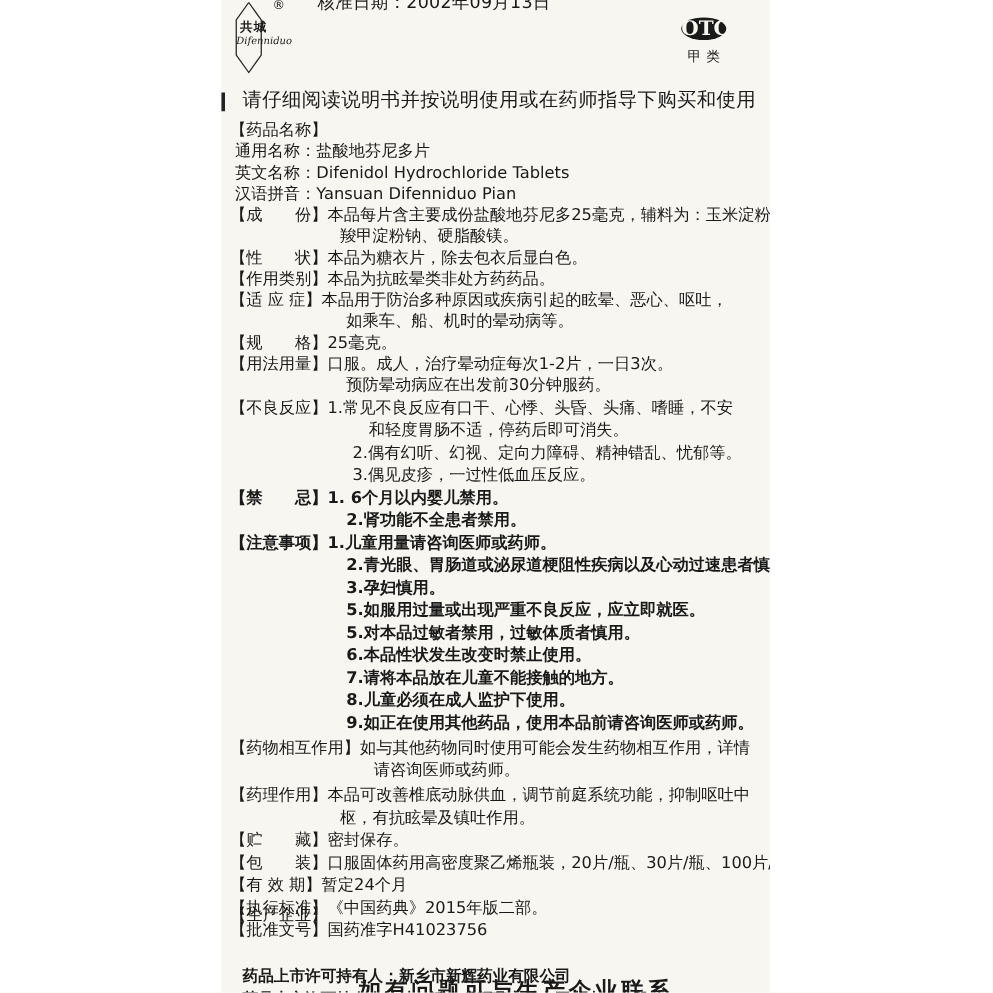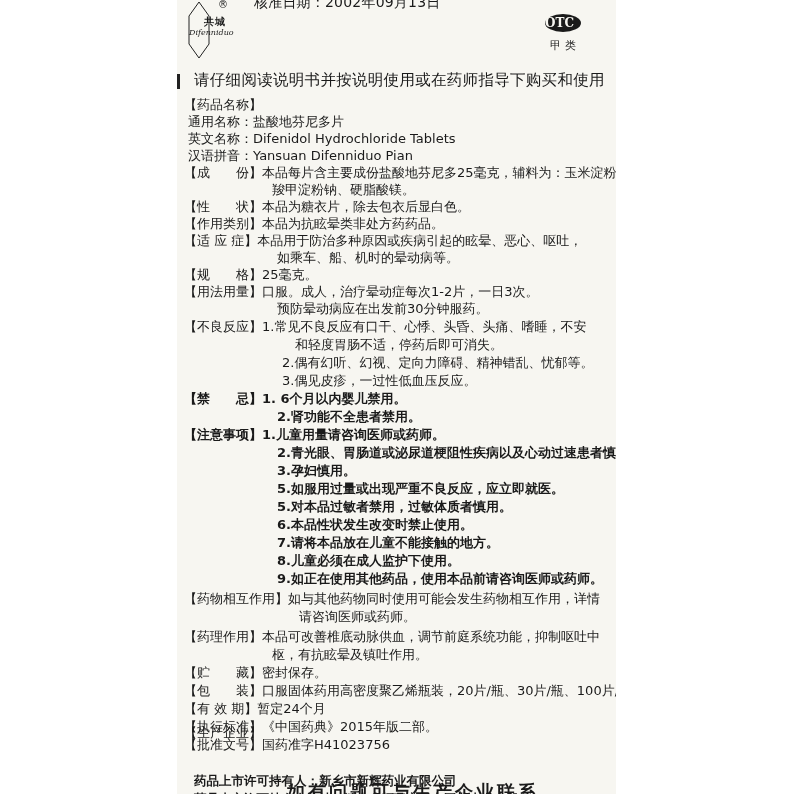--- a/index.html
+++ b/index.html
@@ -3,28 +3,28 @@
 <meta charset="utf-8">
 <style>
   html, body { margin:0; padding:0; }
   body { width:794px; height:794px; background:#ffffff; position:relative; overflow:hidden;
          font-family:"DejaVu Sans", sans-serif; color:#1a1a1a; }
   .paper { position:absolute; left:177px; top:0; width:439px; height:794px;
            background:#f7f6f1; overflow:hidden; }
   .logo { position:absolute; left:8px; top:0; width:46px; height:62px; }
   .logo svg { position:absolute; left:0; top:0; }
   .logo .reg { position:absolute; left:33px; top:0; font-size:10px; line-height:10px; }
-  .logo .cn { position:absolute; left:7px; top:15px; font-size:10px; font-weight:bold; letter-spacing:1px;margin-left:12px; }
+  .logo .cn { position:absolute; left:7px; top:15px; font-size:10px; font-weight:bold; letter-spacing:1px; }
   .logo .en { position:absolute; left:4px; top:28px; font-size:8px; font-style:italic; font-family:"DejaVu Serif", serif; }
   .date { position:absolute; left:77px; font-size:14px; line-height:16px; letter-spacing:0.2px; }
   .date1 { top:-6px; }
   .date2 { top:10px; }
   .otc { position:absolute; left:368px; top:14px; width:36px; height:18px; background:#1a1a1a;
          border-radius:50%; color:#f7f6f1; font-family:"DejaVu Serif", serif; font-weight:bold;
-         font-size:12px; line-height:18px; text-align:left; }
+         font-size:16px; line-height:18px; text-align:center; }
   .otc-class { position:absolute; left:373px; top:38px; font-size:11px; letter-spacing:4px; }
   .title { position:absolute; left:80px; top:34px; font-size:26px; font-weight:bold; letter-spacing:1px; }
   .notice-bar { position:absolute; left:0; top:74px; width:3px; height:15px; background:#222; }
   .notice { position:absolute; left:17px; top:70px; font-size:15.5px; line-height:20px; letter-spacing:0.3px; }
   .body { position:absolute; left:7px; top:96px; width:430px; font-size:13px; }
   .row { position:absolute; left:0; white-space:nowrap; line-height:18px; }
   .lbl { display:inline-block; }
   .b { font-weight:bold; }
   .footer { position:absolute; left:110px; top:780px; font-size:18px; font-weight:bold; letter-spacing:3px; }
 </style>

